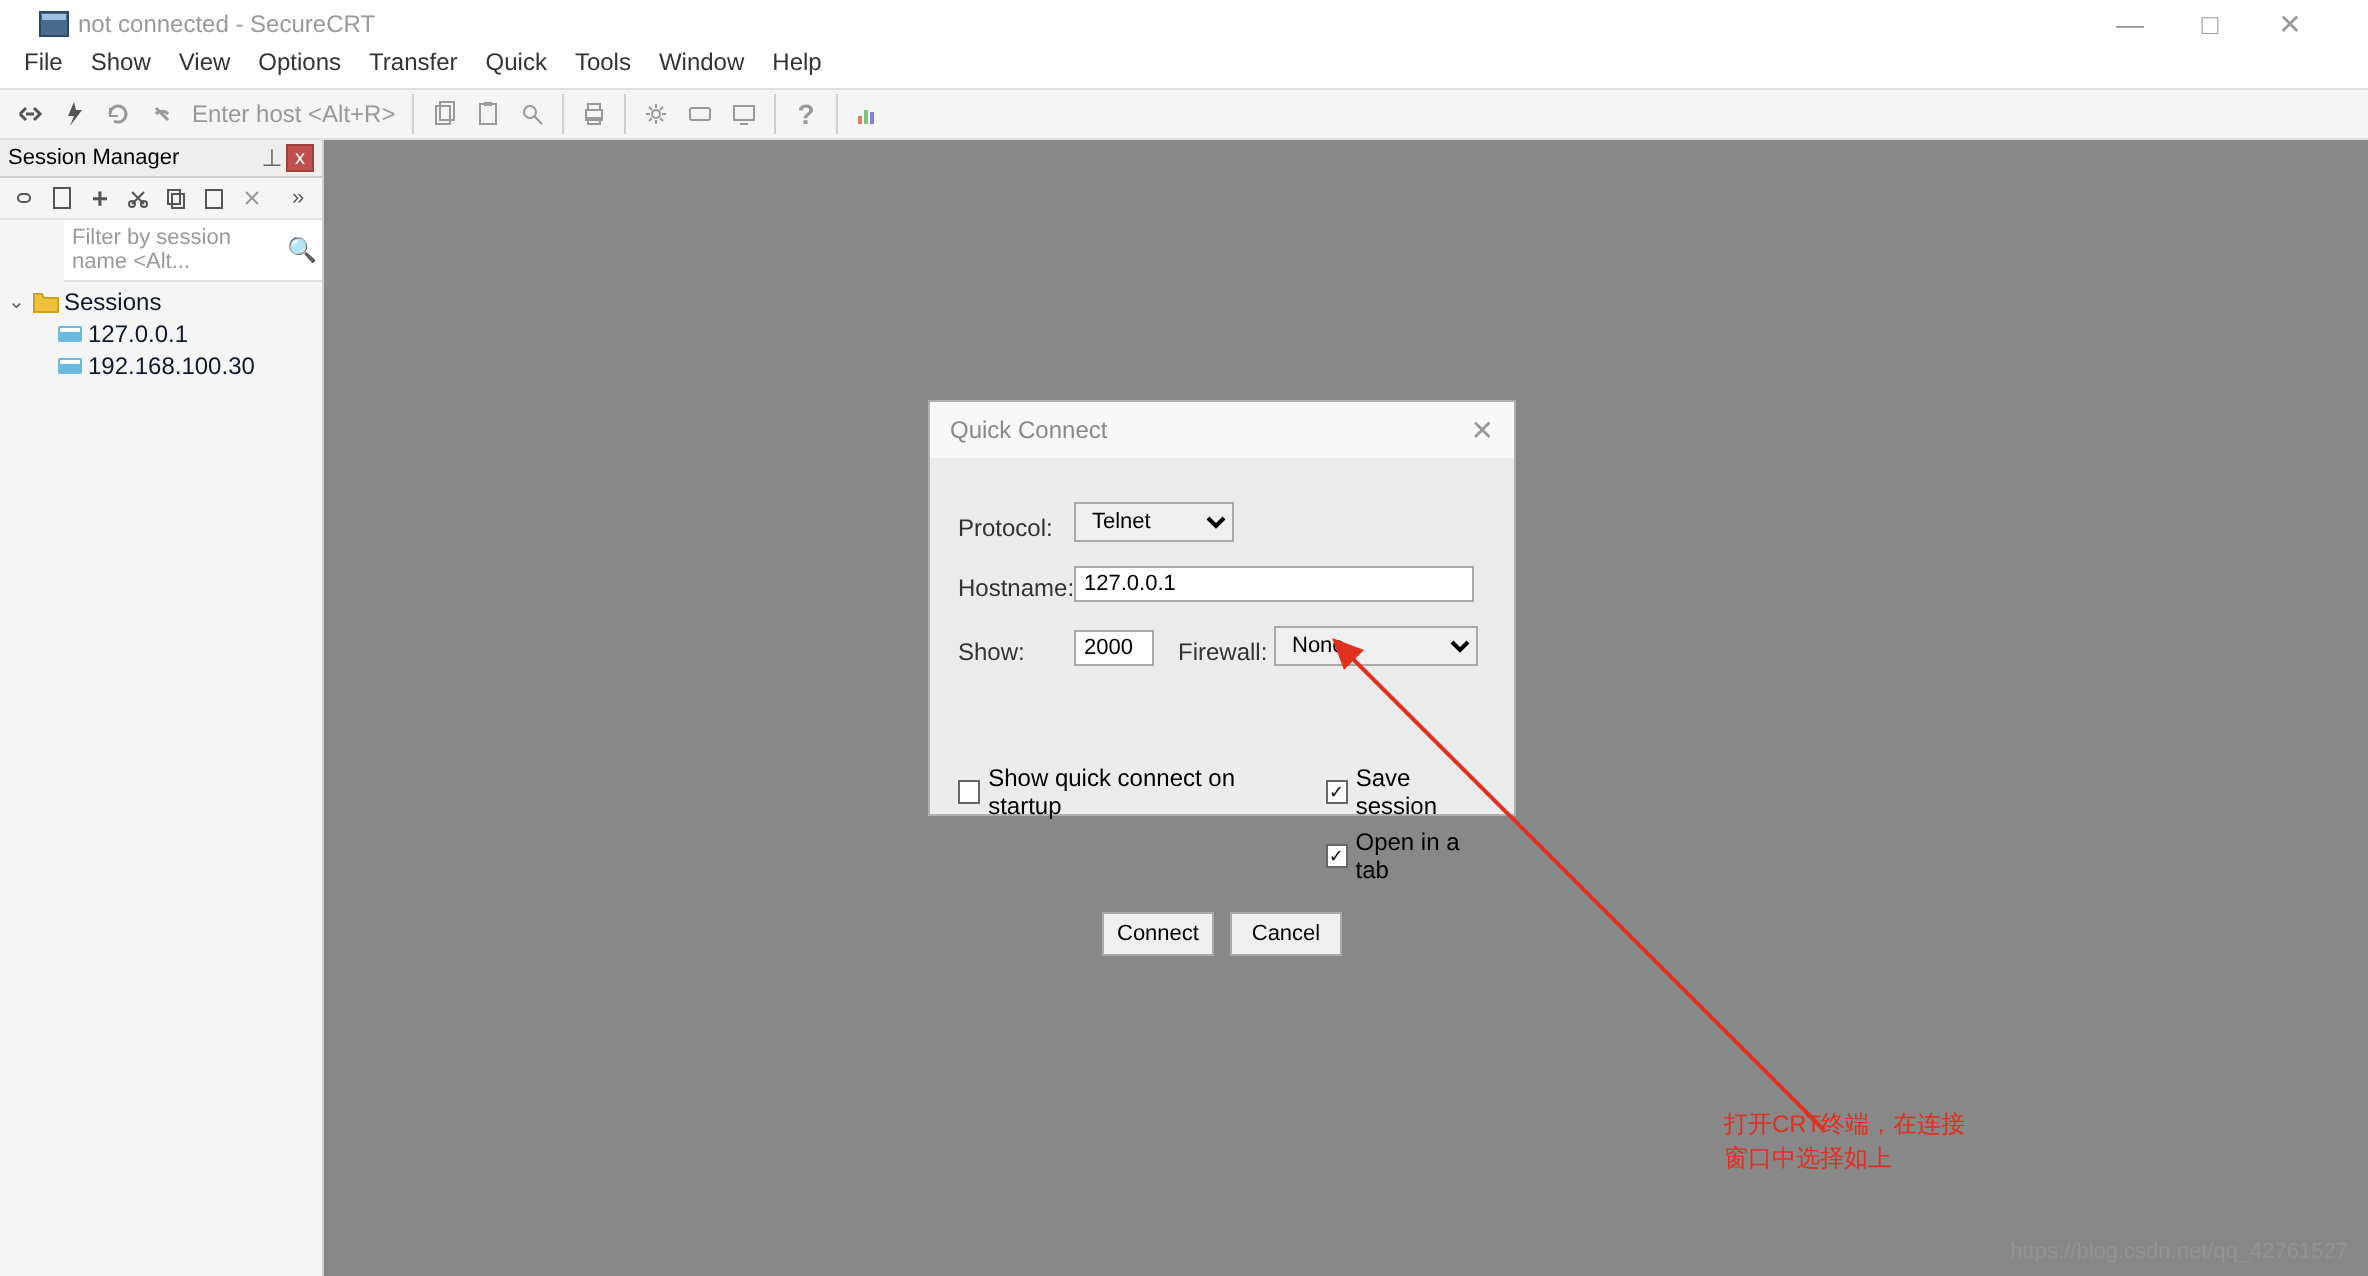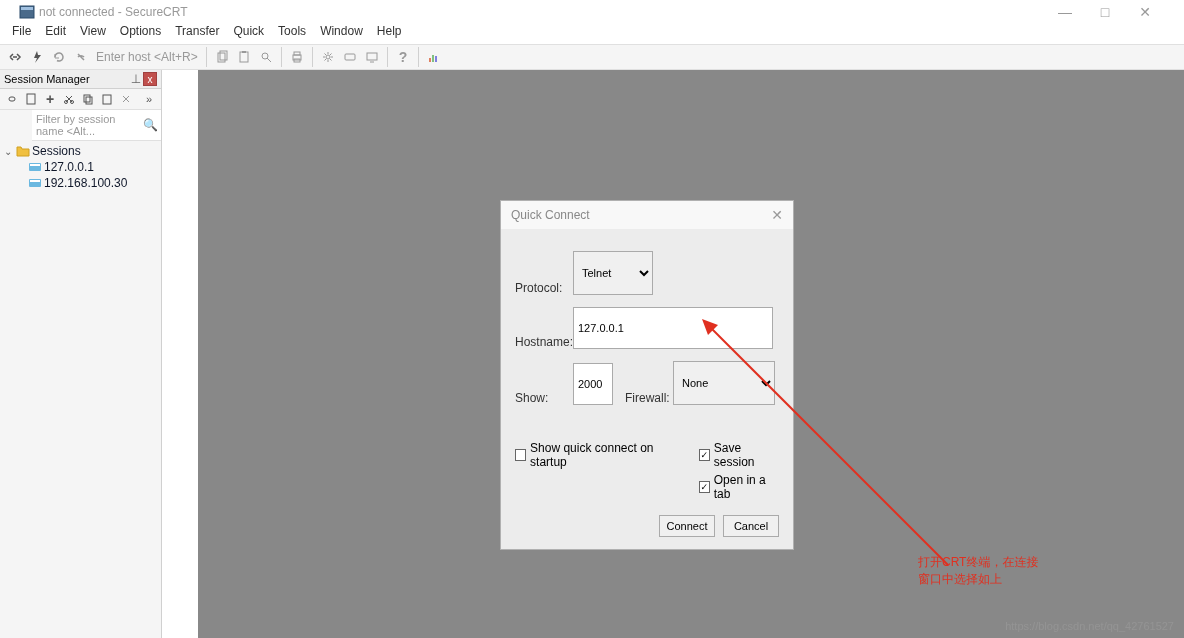--- a/index.html
+++ b/index.html
@@ -7,54 +7,54 @@
 .titlebar { height: 24px; display: flex; align-items: center; padding: 0 19px; background: #fff; color: #999; }
 .titlebar .icon { width: 16px; height: 16px; margin-right: 4px; }
 .titlebar .title { flex: 1; color: #999; }
 .titlebar .ctrl { width: 40px; text-align: center; color: #999; font-size: 14px; }
 .menubar { height: 20px; display: flex; align-items: flex-start; padding: 0 12px; gap: 14px; }
 .menubar span { color: #333; }
 .toolbar { height: 26px; display: flex; align-items: center; padding: 0 4px; border-top: 1px solid #e0e0e0; border-bottom: 1px solid #e0e0e0; background: #f5f5f5; }
 .toolbar .btn { width: 20px; height: 20px; display: flex; align-items: center; justify-content: center; margin: 0 1px; color: #555; }
 .toolbar .sep { width: 1px; height: 20px; background: #d0d0d0; margin: 0 4px; }
 .toolbar .host { color: #999; padding: 0 4px; min-width: 110px; }
-.main { display: flex; height: calc(100% - 70px); gap: 36px; }
+.main { display: flex; height: calc(100% - 70px); }
 .sidebar { width: 162px; background: #f5f5f5; border-right: 1px solid #d0d0d0; display: flex; flex-direction: column; }
 .sidebar-header { display: flex; align-items: center; padding: 2px 4px; background: #eee; border-bottom: 1px solid #d0d0d0; }
 .sidebar-header .label { flex: 1; font-size: 11px; }
 .sidebar-header .pin { width: 14px; text-align: center; color: #666; }
 .sidebar-header .close { width: 14px; height: 14px; background: #c0504d; color: #fff; text-align: center; font-size: 10px; line-height: 14px; border: 1px solid #a04040; }
 .sidebar-tools { display: flex; align-items: center; padding: 2px 4px; gap: 3px; border-bottom: 1px solid #e0e0e0; }
 .sidebar-tools .tb { width: 16px; height: 16px; display: flex; align-items: center; justify-content: center; color: #555; }
 .sidebar-tools .arrow { margin-left: auto; }
 .sidebar-filter { display: flex; align-items: center; padding: 1px 2px; border-bottom: 1px solid #e0e0e0; background: #fff; margin-left: 32px; }
 .sidebar-filter .txt { flex: 1; color: #999; font-size: 11px; padding: 2px; }
 .sidebar-filter .mag { width: 16px; text-align: center; color: #999; }
 .tree { padding: 2px 4px; }
 .tree-row { display: flex; align-items: center; gap: 2px; padding: 1px 0; }
 .tree-row .exp { width: 10px; color: #666; font-size: 10px; }
 .tree-row .ficon { width: 14px; height: 12px; }
 .tree-row .label { color: #0f172a; }
 .tree-row.child { padding-left: 24px; }
 .content { flex: 1; background: #888; position: relative; }
-.dialog { position: absolute; left: 302px; top: 130px; width: 294px; height: 350px; background: #ececec; border: 1px solid #b0b0b0; display: flex; flex-direction: column; }
+.dialog { position: absolute; left: 302px; top: 130px; width: 294px; height: 208px; background: #ececec; border: 1px solid #b0b0b0; display: flex; flex-direction: column; }
 .dialog-title { display: flex; align-items: center; padding: 6px 10px; color: #888; background: #f8f8f8; }
 .dialog-title .t { flex: 1; }
 .dialog-title .x { color: #999; font-size: 14px; }
 .dialog-body { padding: 10px 14px; flex: 1; }
 .row { display: flex; align-items: flex-end; margin-bottom: 6px; margin-top: 12px; }
 .row .lbl { width: 58px; color: #333; }
-.row input, .row select { border: 1px solid #aaa; padding: 14px 4px; font-size: 11px; background: #fff; }
+.row input, .row select { border: 1px solid #aaa; padding: 2px 4px; font-size: 11px; background: #fff; }
 .row select { background: #f0f0f0; }
 .dialog-footer { padding: 8px 14px 12px; }
 .opts { display: flex; gap: 20px; }
-.opts .col { display: flex; flex-direction: column; gap: 4px; }
+.opts .col { display: flex; flex-direction: column; gap: 4px; margin-top: 25px; }
 .chk { display: flex; align-items: center; gap: 4px; }
 .chk .box { width: 12px; height: 12px; border: 1px solid #666; display: flex; align-items: center; justify-content: center; font-size: 9px; background: #fff; }
-.btns { display: flex; justify-content: flex-end; gap: 8px; margin-top: 14px; }
+.btns { display: flex; justify-content: center; gap: 8px; margin-top: 14px; }
 .btns button { width: 56px; height: 22px; border: 1px solid #aaa; background: #f0f0f0; font-size: 11px; }
 .arrow-line { position: absolute; pointer-events: none; }
 .annotation { position: absolute; color: #e03020; font-size: 24px; line-height: 1.4; font-family: "Microsoft YaHei", sans-serif; }
 .watermark { position: absolute; right: 10px; bottom: 6px; color: #a0a0a0; font-size: 11px; opacity: 0.5; }
 svg.folder-icon { fill: #f0c040; stroke: #d0a020; }
 svg.file-icon { fill: #6bb8e0; }
 </style>
 </head>
 <body>
 
@@ -64,21 +64,21 @@
       <rect x="2" y="3" width="12" height="3" fill="#a0c0e0"></rect>
     </svg>
   <span class="title">not connected - SecureCRT</span>
   <span class="ctrl">—</span>
   <span class="ctrl">□</span>
   <span class="ctrl">✕</span>
 </div>
 
 <div class="menubar">
   <span>File</span>
-  <span>Edit</span>
+  <span>Show</span>
   <span>View</span>
   <span>Options</span>
   <span>Transfer</span>
   <span>Quick</span>
   <span>Tools</span>
   <span>Window</span>
   <span>Help</span>
 </div>
 
 <div class="toolbar">
@@ -289,20 +289,20 @@
           <button>Cancel</button>
         </div>
       </div>
     </div>
 
     <svg class="arrow-line" style="left:500px;top:245px;width:260px;height:260px">
       <line x1="250" y1="250" x2="12" y2="12" stroke="#e03020" stroke-width="2"></line>
       <polygon points="4,4 20,10 10,20" fill="#e03020"></polygon>
     </svg>
 
-    <div class="annotation" style="left:720px;top:484px">
+    <div class="annotation" style="left:700px;top:484px">
       <div>打开CRT终端，在连接</div>
       <div>窗口中选择如上</div>
     </div>
 
     <div class="watermark">https://blog.csdn.net/qq_42761527</div>
   </div>
 </div>
 
 </body></html>

